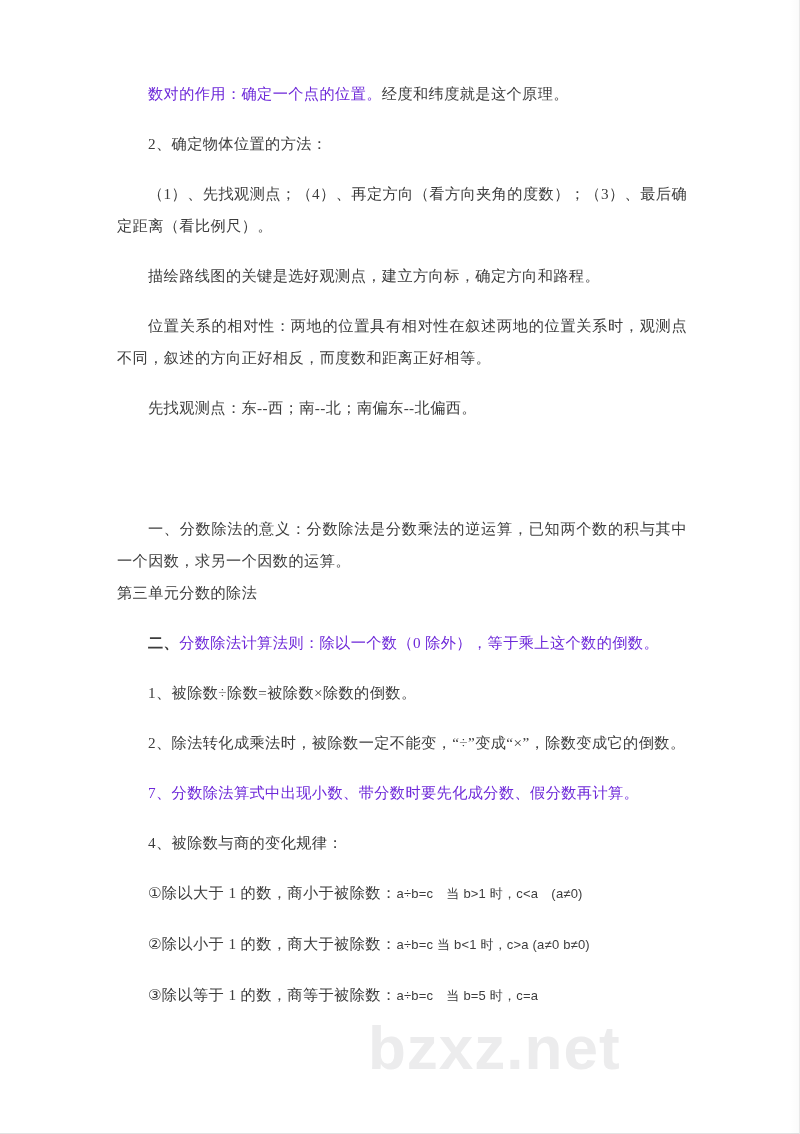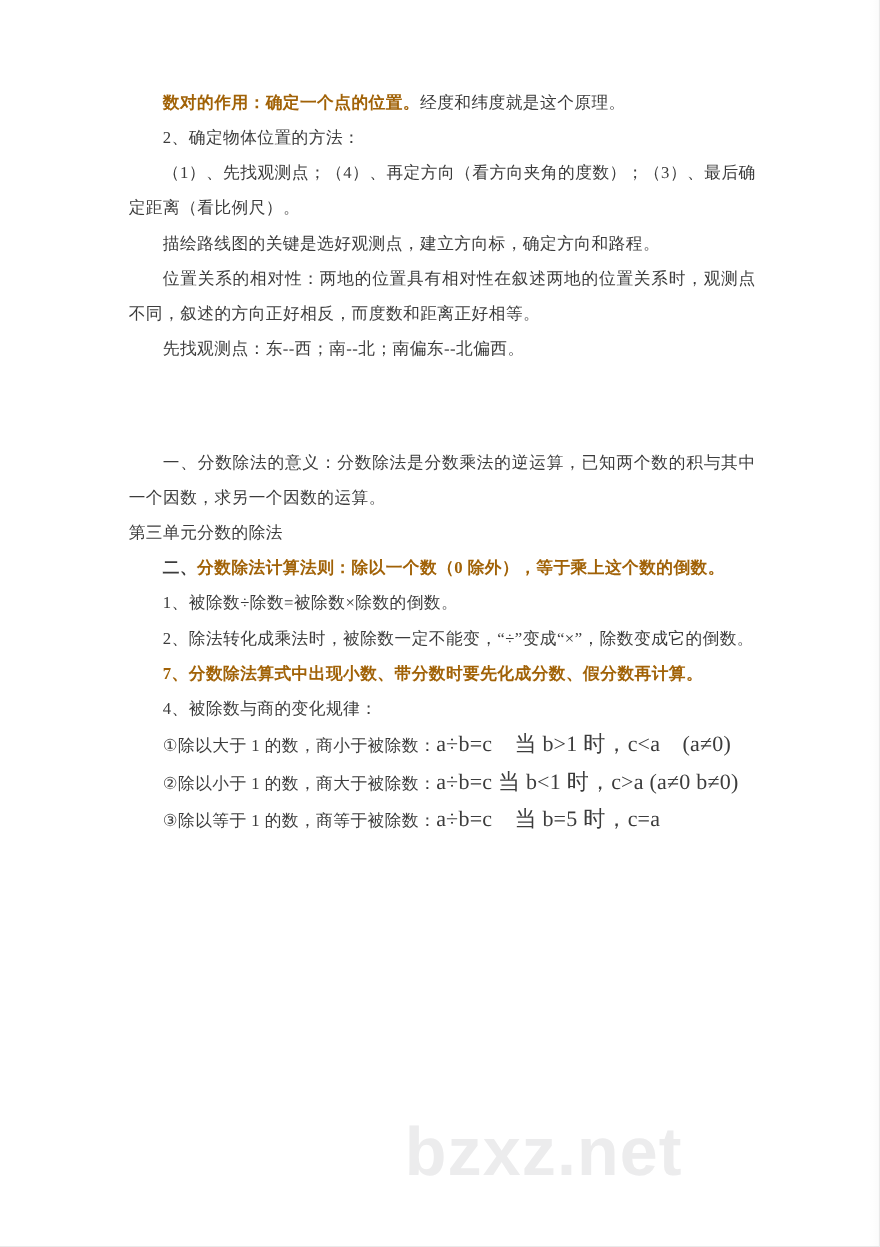--- a/index.html
+++ b/index.html
@@ -53,25 +53,25 @@
     white-space: pre-wrap;
   }
 
   p.indent {
     text-indent: 31px;
   }
 
   p.noindent {
     text-indent: 0;
   }
-  p.gap-md { margin-top: 0; }
+  p.gap-md { margin-top: 18px; }
 
   .red {
-    color: #a16207;
-    font-weight: bold;
+    color: #6d28d9;
+    font-weight: normal;
   }
   .blk {
     color: #3c3c3c;
     font-weight: bold;
   }
 
   .section-break {
     height: 71px;
   }
 
@@ -79,22 +79,22 @@
     margin: 0;
     font-size: 15px;
     line-height: 28px;
     color: #4a4a4a;
     text-indent: 0;
     letter-spacing: 0.3px;
   }
 
   
   .mono-run {
-    font-family: Liberation Serif, serif;
-    font-size: 20px;
+    font-family: Liberation Sans, sans-serif;
+    font-size: 13px;
     letter-spacing: 0.2px;
   }
 
   .circled {
     font-family: "DejaVu Sans", "Liberation Sans", sans-serif;
     font-size: 15px;
   }
 
   #watermark {
     position: absolute;

